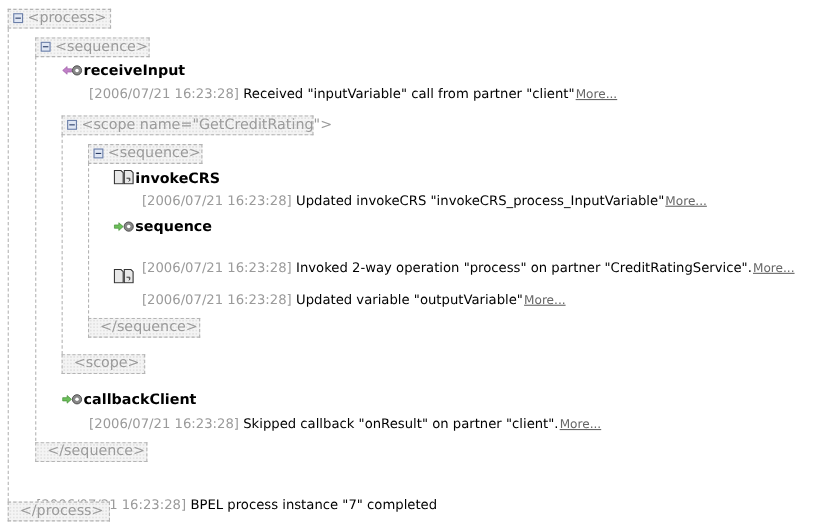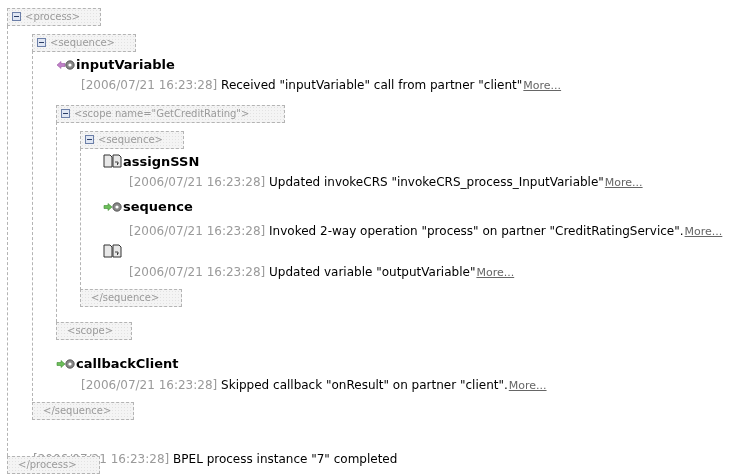--- a/index.html
+++ b/index.html
@@ -4,21 +4,21 @@
 <style>
   html, body { margin: 0; padding: 0; background: #ffffff; }
   body { width: 753px; height: 476px; position: relative; overflow: hidden;
          font-family: "DejaVu Sans", "Liberation Sans", sans-serif; }
   .tag {
     position: absolute; height: 18px; box-sizing: border-box;
     border: 1px dashed #b4b4b4;
     background-color: #f4f4f4;
     background-image: radial-gradient(#e2e2e2 0.6px, transparent 0.7px);
     background-size: 3px 3px;
-    color: #9a9a9a; font-size: 10px; line-height: 16px;
+    color: #9a9a9a; font-size: 13px; line-height: 16px;
     padding-left: 4px; white-space: nowrap;
   }
   .tag .toggle {
     display: inline-block; width: 9px; height: 9px; box-sizing: border-box;
     border: 1px solid #6c7fa8; background: #dfe6f3; vertical-align: -1px;
     margin-right: 4px; position: relative; cursor: pointer;
   }
   .tag .toggle::after {
     content: ""; position: absolute; left: 1px; right: 1px; top: 3px; height: 1px; background: #2a3d66;
   }
@@ -45,21 +45,21 @@
   <span class="toggle"></span><span>&lt;sequence&gt;</span>
 </div>
 
 <div class="act-name" style="left:56px; top:57px;">
   <span class="icon">
     <svg width="20" height="12" viewBox="0 0 20 12">
       <path d="M1 6 L5 2.5 L5 4.5 L9 4.5 L9 7.5 L5 7.5 L5 9.5 Z" fill="#c080c8" stroke="#9a5aa2" stroke-width="0.6"></path>
       <circle cx="14" cy="6" r="4.2" fill="#888" stroke="#444" stroke-width="0.8"></circle>
       <circle cx="14" cy="6" r="1.6" fill="#fff"></circle>
     </svg>
-  </span><span>inputVariable</span>
+  </span><span>receiveInput</span>
 </div>
 <div class="log" style="left:81px; top:78px;text-align:center;">
   <span class="ts">[2006/07/21 16:23:28]</span>
   <span>Received "inputVariable" call from partner "client"</span><a class="more">More...</a>
 </div>
 
 <div class="tag" style="left:56px; top:105px; width:229px;">
   <span class="toggle"></span><span>&lt;scope name="GetCreditRating"&gt;</span>
 </div>
 
@@ -67,37 +67,37 @@
   <span class="toggle"></span><span>&lt;sequence&gt;</span>
 </div>
 
 <div class="act-name" style="left:103px; top:154px;">
   <span class="icon">
     <svg width="20" height="14" viewBox="0 0 20 14">
       <path d="M1 1 H7 L9 3 V13 H1 Z" fill="#e8e8e8" stroke="#333" stroke-width="1"></path>
       <path d="M10 1 H16 L18 3 V13 H10 Z" fill="#e8e8e8" stroke="#333" stroke-width="1"></path>
       <path d="M12 8 L15 8 L15 10 M14 9 L15 10 L14 11" fill="none" stroke="#333" stroke-width="0.9"></path>
     </svg>
-  </span><span>assignSSN</span>
+  </span><span>invokeCRS</span>
 </div>
 <div class="log" style="left:129px; top:175px;">
   <span class="ts">[2006/07/21 16:23:28]</span>
   <span>Updated invokeCRS "invokeCRS_process_InputVariable"</span><a class="more">More...</a>
 </div>
 
 <div class="act-name" style="left:103px; top:199px;">
   <span class="icon">
     <svg width="20" height="12" viewBox="0 0 20 12">
       <path d="M9 6 L5 2.5 L5 4.5 L1 4.5 L1 7.5 L5 7.5 L5 9.5 Z" fill="#6cbf5a" stroke="#3f8a33" stroke-width="0.6"></path>
       <circle cx="14" cy="6" r="4.2" fill="#888" stroke="#444" stroke-width="0.8"></circle>
       <circle cx="14" cy="6" r="1.6" fill="#fff"></circle>
     </svg>
   </span><span>sequence</span>
 </div>
-<div class="log" style="left:129px; top:224px;">
+<div class="log" style="left:129px; top:236px;">
   <span class="ts">[2006/07/21 16:23:28]</span>
   <span>Invoked 2-way operation "process" on partner "CreditRatingService".</span><a class="more">More...</a>
 </div>
 
 <div class="act-name" style="left:103px; top:244px;">
   <span class="icon">
     <svg width="20" height="14" viewBox="0 0 20 14">
       <path d="M1 1 H7 L9 3 V13 H1 Z" fill="#e8e8e8" stroke="#333" stroke-width="1"></path>
       <path d="M10 1 H16 L18 3 V13 H10 Z" fill="#e8e8e8" stroke="#333" stroke-width="1"></path>
       <path d="M12 8 L15 8 L15 10 M14 9 L15 10 L14 11" fill="none" stroke="#333" stroke-width="0.9"></path>

